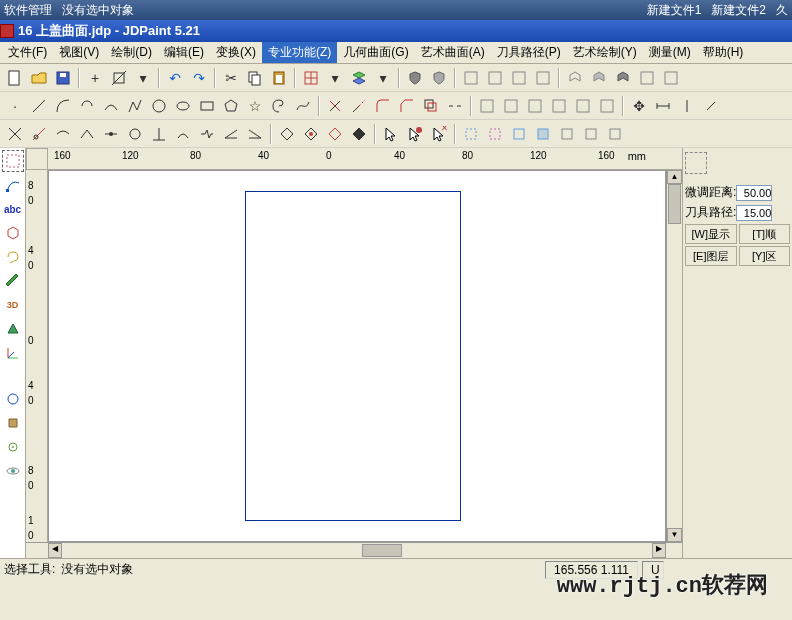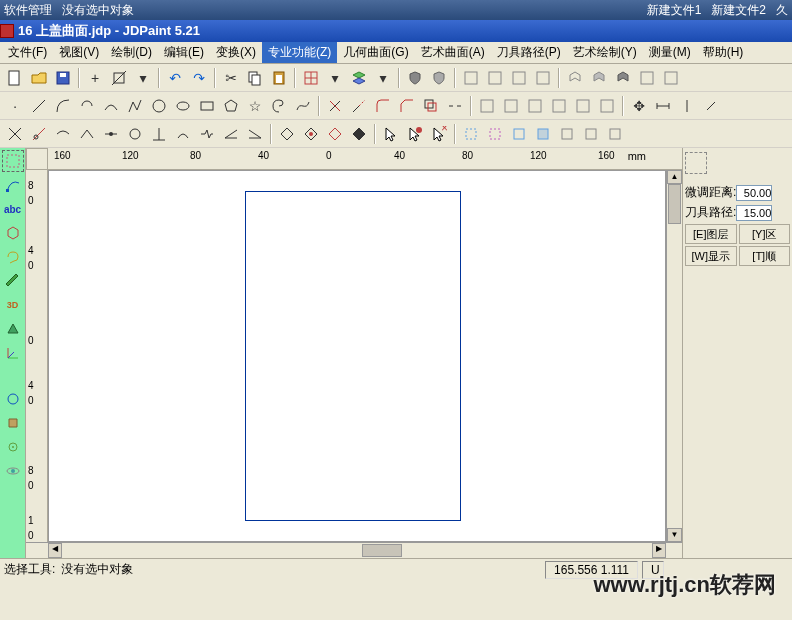--- a/index.html
+++ b/index.html
@@ -15,21 +15,21 @@
 .menubar { height: 22px; background: #ece9d8; border-bottom: 1px solid #aca899; display: flex; align-items: flex-start; padding: 0 2px; }
 .menubar .menu-item { padding: 2px 6px; cursor: pointer; white-space: nowrap; }
 .menubar .menu-item.active { background: #316ac5; color: #fff; }
 
 .toolbar-row { height: 28px; background: #ece9d8; border-bottom: 1px solid #d4d0c8; display: flex; align-items: center; padding: 0 4px; gap: 2px; }
 .tb-btn { width: 22px; height: 22px; border: 1px solid transparent; display: inline-flex; align-items: center; justify-content: center; cursor: pointer; font-size: 14px; color: #333; }
 .tb-sep { width: 2px; height: 20px; border-left: 1px solid #aca899; border-right: 1px solid #fff; margin: 0 2px; }
 
 .main-area { display: flex; height: 410px; position: relative; }
 
-.left-toolbar { width: 26px; background: #86efac; border-right: 1px solid #aca899; display: flex; flex-direction: column; align-items: center; padding-top: 2px; gap: 2px; }
+.left-toolbar { width: 26px; background: #ffffff; border-right: 1px solid #aca899; display: flex; flex-direction: column; align-items: center; padding-top: 2px; gap: 2px; }
 .lt-btn { width: 22px; height: 22px; display: flex; align-items: center; justify-content: center; cursor: pointer; font-size: 12px; }
 .lt-btn.sel { border: 1px dashed #666; }
 
 .ruler-corner { width: 22px; height: 22px; background: #ece9d8; border: 1px solid #aca899; }
 .ruler-h { height: 22px; background: #ece9d8; border-bottom: 1px solid #aca899; display: flex; align-items: center; font-size: 10px; position: relative; overflow: hidden; }
 .ruler-h .tick-label { position: absolute; bottom: 8px; font-size: 10px; }
 .ruler-v { width: 22px; background: #ece9d8; border-right: 1px solid #aca899; position: relative; }
 .ruler-v .vtick-label { position: absolute; font-size: 10px; left: 2px; }
 
 .canvas-wrap { flex: 1; display: flex; flex-direction: column; }
@@ -49,21 +49,21 @@
 .rp-icon { width: 22px; height: 22px; border: 1px dashed #888; margin-bottom: 10px; }
 .rp-row { display: flex; align-items: flex-end; margin: 3px 0; font-size: 12px; white-space: nowrap; }
 .rp-row input { width: 36px; height: 16px; border: 1px solid #7f9db9; font-size: 11px; text-align: right; }
 .rp-btn-row { display: flex; gap: 2px; margin: 2px 0; }
 .rp-btn { flex: 1; height: 20px; background: #ece9d8; border: 1px solid #aca899; font-size: 11px; cursor: pointer; text-align: center; line-height: 18px; white-space: nowrap; overflow: hidden; }
 
 .statusbar { height: 22px; background: #ece9d8; border-top: 1px solid #aca899; display: flex; align-items: center; padding: 10px 4px; font-size: 12px; }
 .statusbar .seg { border: 1px inset #ddd; padding: 1px 8px; margin-right: 4px; height: 18px; line-height: 14px; }
 .coords-panel { position: absolute; right: 80px; top: 0; }
 
-.watermark { position: absolute; bottom: 20px; right: 16px; font-size: 22px; font-weight: bold; color: #222; z-index: 50; font-family: Liberation Sans, sans-serif; text-shadow: 0 0 3px #fff; }
+.watermark { position: absolute; bottom: 20px; right: 24px; font-size: 22px; font-weight: bold; color: #222; z-index: 50; font-family: Liberation Mono, monospace; text-shadow: 0 0 3px #fff; }
 
 .unit-label { position: absolute; right: 2px; top: 2px; font-size: 11px; }
 
 svg { pointer-events: none; }
 </style>
 </head>
 <body>
 
 <div class="taskbar-top">
   <span>软件管理</span>
@@ -620,26 +620,26 @@
     <div class="rp-icon"></div>
     <div class="rp-row">
       <span>微调距离:</span>
       <input value="50.00" style="">
     </div>
     <div class="rp-row">
       <span>刀具路径:</span>
       <input value="15.00" style="">
     </div>
     <div class="rp-btn-row">
+      <div class="rp-btn">[W]显示</div>
+      <div class="rp-btn">[T]顺</div>
+    </div>
+    <div class="rp-btn-row">
       <div class="rp-btn">[E]图层</div>
       <div class="rp-btn">[Y]区</div>
-    </div>
-    <div class="rp-btn-row">
-      <div class="rp-btn">[W]显示</div>
-      <div class="rp-btn">[T]顺</div>
     </div>
   </div>
 </div>
 
 <div class="statusbar">
   <span>选择工具:</span>
   <span style="margin-left:6px">没有选中对象</span>
   <div class="seg coords-panel" style="position:static;margin-left:auto">165.556  1.111</div>
   <div class="seg" style="width:22px;text-align:center">U</div>
   <div style="width:120px"></div>

